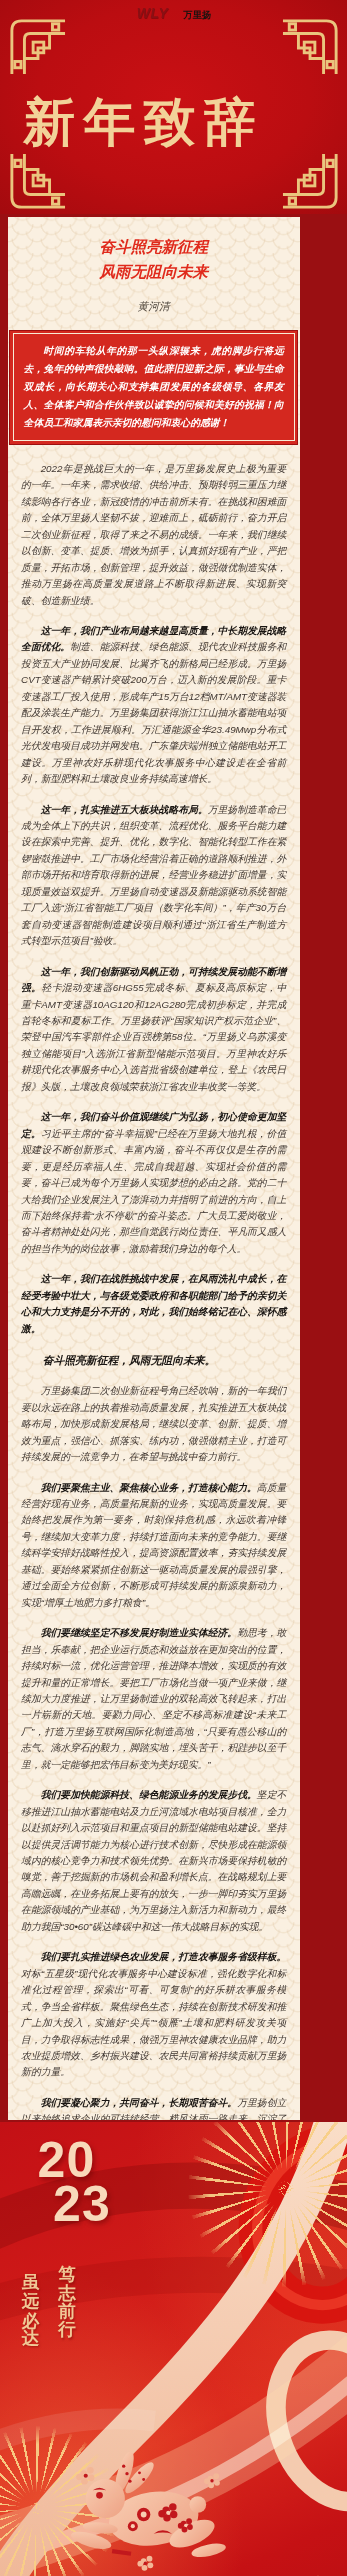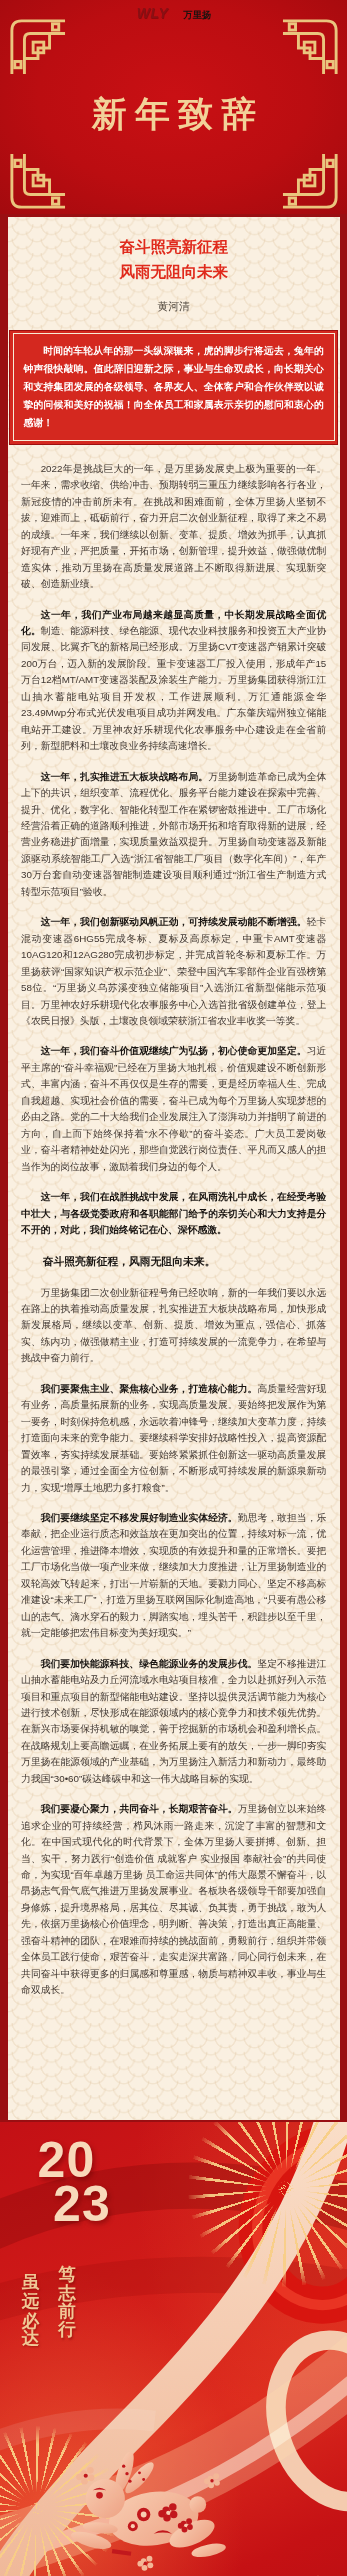--- a/index.html
+++ b/index.html
@@ -7,35 +7,35 @@
   .page{width:348px;height:2661px;margin:0 auto;background:#9a0f12;position:relative;
         font-family:"Liberation Sans","DejaVu Sans",sans-serif;overflow:hidden;}
 
   
   .banner{position:relative;width:348px;height:214px;
     background:radial-gradient(ellipse at 50% 45%,#c91014 0%,#bb0d11 55%,#a30a0e 100%);overflow:hidden;}
   .logo-row{position:absolute;top:5.2px;left:0;width:100%;display:flex;justify-content:center;align-items:baseline;gap:15px;}
   .logo-wly{font-style:italic;font-weight:900;font-size:14px;color:#8a1014;letter-spacing:0.5px;
     text-shadow:0.5px 0.5px 0 rgba(0,0,0,.25);}
   .logo-cn{font-weight:700;font-size:9.3px;color:#171310;}
-  .banner-title{position:absolute;top:96px;left:0;width:100%;text-align:center;
-    font-size:35px;font-weight:700;color:#f2d299;letter-spacing:8.2px;text-indent:8.2px;line-height:1;}
+  .banner-title{position:absolute;top:96px;left:0;width:100%;
+    font-size:52px;font-weight:700;color:#f2d299;letter-spacing:8.2px;text-indent:8.2px;line-height:1;padding-left:15px;}
   .corner{position:absolute;width:58px;height:58px;}
   .corner.tl{top:16.5px;left:7.7px;}
   .corner.tr{top:16.5px;right:7.7px;transform:scaleX(-1);}
   .corner.bl{bottom:3.1px;left:7.7px;transform:scaleY(-1);}
   .corner.br{bottom:3.1px;right:7.7px;transform:scale(-1,-1);}
 
   
-  .card{margin:2.6px 7.7px 0;width:332px;height:1903px;overflow:hidden;position:relative;
+  .card{margin:2.6px 7.7px 0;width:292px;height:1903px;overflow:hidden;position:relative;
     background-color:#faf0e1;
     background-image:
       radial-gradient(circle at 50% 0,rgba(219,190,150,0) 9.3px,rgba(219,190,150,.26) 9.8px,rgba(219,190,150,.26) 10.8px,rgba(219,190,150,0) 11.3px),
       radial-gradient(circle at 50% 0,rgba(219,190,150,0) 9.3px,rgba(219,190,150,.26) 9.8px,rgba(219,190,150,.26) 10.8px,rgba(219,190,150,0) 11.3px);
-    background-position:0 7.2px,14.4px 0;background-size:29px 14.4px;}
+    background-position:0 7.2px,14.4px 0;background-size:29px 14.4px;font-style:italic;}
   .letter-title{margin:18.5px 10.3px 0;text-align:center;color:#e02a1c;font-weight:800;
     font-size:15.5px;line-height:1.6;}
   .letter-author{margin-top:15.5px;text-align:center;color:#50483f;font-size:10.8px;}
   .intro-box{margin:15.5px 1.5px 0;background:#d4281f;border:1px solid #9d1010;position:relative;
     padding:11.3px 13.4px;}
   .intro-box::before{content:"";position:absolute;inset:2.6px;border:1px solid #f7ecd6;pointer-events:none;}
   .intro-box p{margin:0;color:#ffffff;font-weight:700;font-size:9.8px;line-height:1.85;
     text-indent:2em;text-align:justify;}
   .body-wrap{padding:2.1px 13.4px 15.5px;}
   .para{margin:14px 0 0;color:#3f3631;font-size:9.8px;line-height:1.68;
@@ -130,20 +130,21 @@
       <p class="para"><strong>这一年，我们产业布局越来越显高质量，中长期发展战略全面优化。</strong><span>制造、能源科技、绿色能源、现代农业科技服务和投资五大产业协同发展、比翼齐飞的新格局已经形成。万里扬CVT变速器产销累计突破200万台，迈入新的发展阶段。重卡变速器工厂投入使用，形成年产15万台12档MT/AMT变速器装配及涂装生产能力。万里扬集团获得浙江江山抽水蓄能电站项目开发权，工作进展顺利。万汇通能源金华23.49Mwp分布式光伏发电项目成功并网发电。广东肇庆端州独立储能电站开工建设。万里神农好乐耕现代化农事服务中心建设走在全省前列，新型肥料和土壤改良业务持续高速增长。</span></p>
       <p class="para"><strong>这一年，扎实推进五大板块战略布局。</strong><span>万里扬制造革命已成为全体上下的共识，组织变革、流程优化、服务平台能力建设在探索中完善、提升、优化，数字化、智能化转型工作在紧锣密鼓推进中。工厂市场化经营沿着正确的道路顺利推进，外部市场开拓和培育取得新的进展，经营业务稳进扩面增量，实现质量效益双提升。万里扬自动变速器及新能源驱动系统智能工厂入选“浙江省智能工厂项目（数字化车间）”，年产30万台套自动变速器智能制造建设项目顺利通过“浙江省生产制造方式转型示范项目”验收。</span></p>
       <p class="para"><strong>这一年，我们创新驱动风帆正劲，可持续发展动能不断增强。</strong><span>轻卡混动变速器6HG55完成冬标、夏标及高原标定，中重卡AMT变速器10AG120和12AG280完成初步标定，并完成首轮冬标和夏标工作。万里扬获评“国家知识产权示范企业”、荣登中国汽车零部件企业百强榜第58位。“万里扬义乌苏溪变独立储能项目”入选浙江省新型储能示范项目。万里神农好乐耕现代化农事服务中心入选首批省级创建单位，登上《农民日报》头版，土壤改良领域荣获浙江省农业丰收奖一等奖。</span></p>
       <p class="para"><strong>这一年，我们奋斗价值观继续广为弘扬，初心使命更加坚定。</strong><span>习近平主席的“奋斗幸福观”已经在万里扬大地扎根，价值观建设不断创新形式、丰富内涵，奋斗不再仅仅是生存的需要，更是经历幸福人生、完成自我超越、实现社会价值的需要，奋斗已成为每个万里扬人实现梦想的必由之路。党的二十大给我们企业发展注入了澎湃动力并指明了前进的方向，自上而下始终保持着“永不停歇”的奋斗姿态。广大员工爱岗敬业，奋斗者精神处处闪光，那些自觉践行岗位责任、平凡而又感人的担当作为的岗位故事，激励着我们身边的每个人。</span></p>
       <p class="para all-bold"><strong>这一年，我们在战胜挑战中发展，在风雨洗礼中成长，在经受考验中壮大，与各级党委政府和各职能部门给予的亲切关心和大力支持是分不开的，对此，我们始终铭记在心、深怀感激。</strong><span></span></p>
       <p class="para subhead"><strong>奋斗照亮新征程，风雨无阻向未来。</strong></p>
       <p class="para"><strong></strong><span>万里扬集团二次创业新征程号角已经吹响，新的一年我们要以永远在路上的执着推动高质量发展，扎实推进五大板块战略布局，加快形成新发展格局，继续以变革、创新、提质、增效为重点，强信心、抓落实、练内功，做强做精主业，打造可持续发展的一流竞争力，在希望与挑战中奋力前行。</span></p>
       <p class="para"><strong>我们要聚焦主业、聚焦核心业务，打造核心能力。</strong><span>高质量经营好现有业务，高质量拓展新的业务，实现高质量发展。要始终把发展作为第一要务，时刻保持危机感，永远吹着冲锋号，继续加大变革力度，持续打造面向未来的竞争能力。要继续科学安排好战略性投入，提高资源配置效率，夯实持续发展基础。要始终紧紧抓住创新这一驱动高质量发展的最强引擎，通过全面全方位创新，不断形成可持续发展的新源泉新动力，实现“增厚土地肥力多打粮食”。</span></p>
       <p class="para"><strong>我们要继续坚定不移发展好制造业实体经济。</strong><span>勤思考，敢担当，乐奉献，把企业运行质态和效益放在更加突出的位置，持续对标一流，优化运营管理，推进降本增效，实现质的有效提升和量的正常增长。要把工厂市场化当做一项产业来做，继续加大力度推进，让万里扬制造业的双轮高效飞转起来，打出一片崭新的天地。要勠力同心、坚定不移高标准建设“未来工厂”，打造万里扬互联网国际化制造高地，“只要有愚公移山的志气、滴水穿石的毅力，脚踏实地，埋头苦干，积跬步以至千里，就一定能够把宏伟目标变为美好现实。”</span></p>
       <p class="para"><strong>我们要加快能源科技、绿色能源业务的发展步伐。</strong><span>坚定不移推进江山抽水蓄能电站及力丘河流域水电站项目核准，全力以赴抓好列入示范项目和重点项目的新型储能电站建设。坚持以提供灵活调节能力为核心进行技术创新，尽快形成在能源领域内的核心竞争力和技术领先优势。在新兴市场要保持机敏的嗅觉，善于挖掘新的市场机会和盈利增长点。在战略规划上要高瞻远瞩，在业务拓展上要有的放矢，一步一脚印夯实万里扬在能源领域的产业基础，为万里扬注入新活力和新动力，最终助力我国“30•60”碳达峰碳中和这一伟大战略目标的实现。</span></p>
+      <p class="para"><strong>我们要扎实推进绿色农业发展，打造农事服务省级样板。</strong><span>对标“五星级”现代化农事服务中心建设标准，强化数字化和标准化过程管理，探索出“可看、可复制”的好乐耕农事服务模式，争当全省样板。聚焦绿色生态，持续在创新技术研发和推广上加大投入，实施好“尖兵”“领雁”土壤和肥料研发攻关项目，力争取得标志性成果，做强万里神农健康农业品牌，助力农业提质增效、乡村振兴建设、农民共同富裕持续贡献万里扬新的力量。</span></p>
       <p class="para"><strong>我们要凝心聚力，共同奋斗，长期艰苦奋斗。</strong><span>万里扬创立以来始终追求企业的可持续经营，栉风沐雨一路走来，沉淀了丰富的智慧和文化。在中国式现代化的时代背景下，全体万里扬人要拼搏、创新、担当、实干，努力践行“创造价值 成就客户 实业报国 奉献社会”的共同使命，为实现“百年卓越万里扬 员工命运共同体”的伟大愿景不懈奋斗，以昂扬志气骨气底气推进万里扬发展事业。各板块各级领导干部要加强自身修炼，提升境界格局，居其位、尽其诚、负其责，勇于挑战，敢为人先，依据万里扬核心价值理念，明判断、善决策，打造出真正高能量、强奋斗精神的团队，在艰难而持续的挑战面前，勇毅前行，组织并带领全体员工践行使命，艰苦奋斗，走实走深共富路，同心同行创未来，在共同奋斗中获得更多的归属感和尊重感，物质与精神双丰收，事业与生命双成长。</span></p>
 
     </div>
   </div>
 
   <div class="graphic">
 
     <svg class="svg-overlay" viewBox="0 0 675 1007" fill="none">
       <defs>
         <linearGradient id="ribbonGrad" x1="0" y1="0" x2="0" y2="1">

